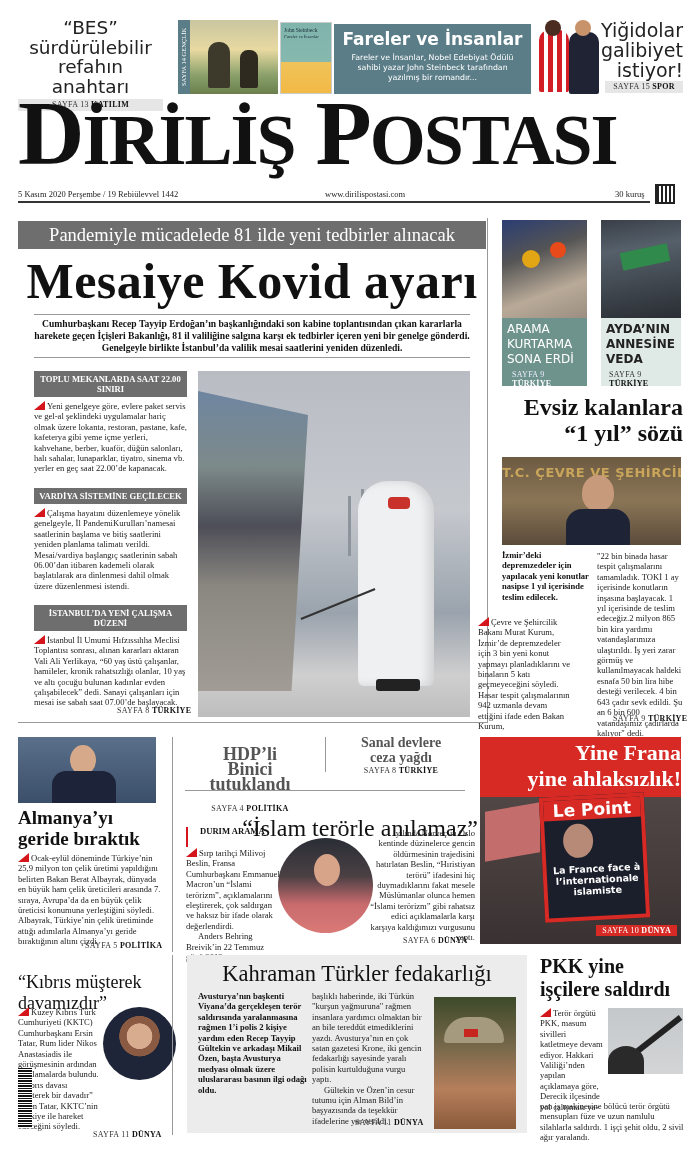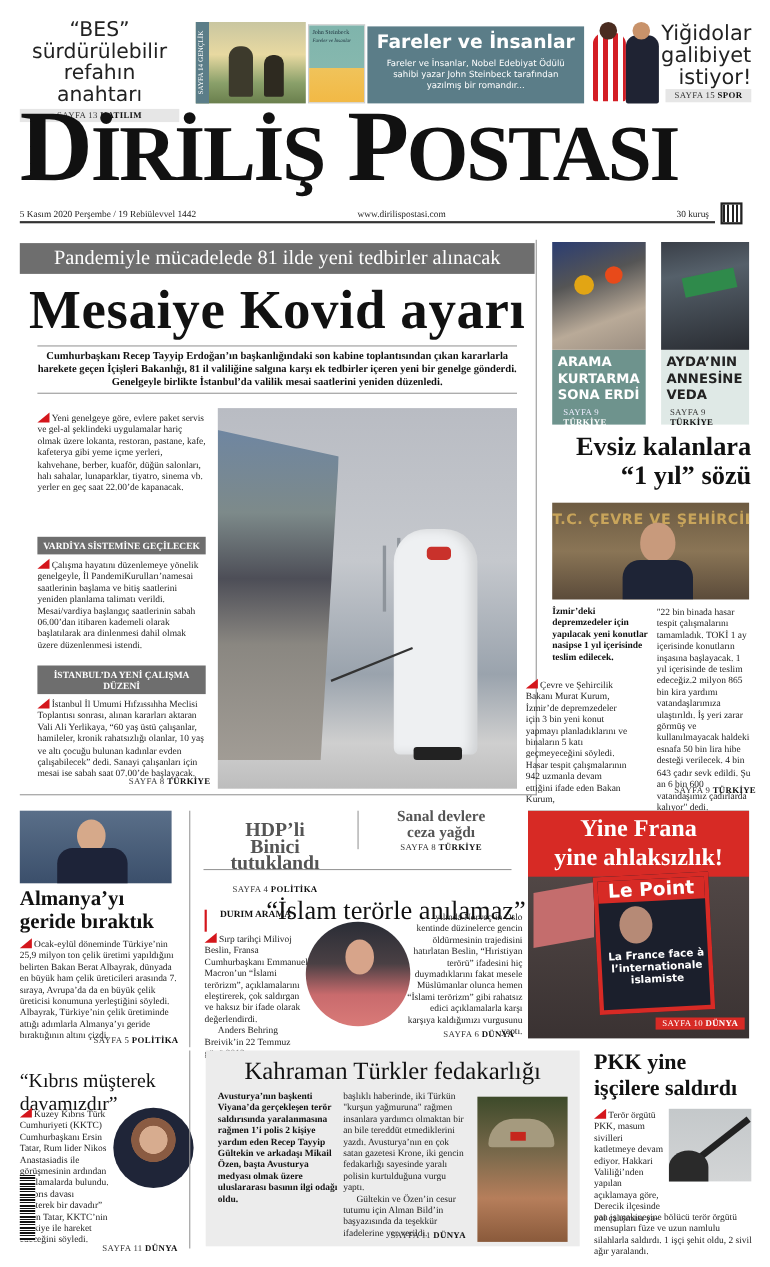--- a/index.html
+++ b/index.html
@@ -83,20 +83,21 @@
 <div class="abs" style="left:18px;top:201px;width:632px;height:2px;background:#333"></div>
 
 <div class="abs" style="left:18px;top:218px;width:470px;height:505px;border-right:1px solid #999;border-bottom:1px solid #999"></div>
 <div class="abs serif" style="left:18px;top:221px;width:468px;height:28px;background:#6e6e6e;color:#fff;text-align:center;font-size:18.5px;line-height:28px">Pandemiyle mücadelede 81 ilde yeni tedbirler alınacak</div>
 <div class="abs serif" style="left:18px;top:252px;width:468px;text-align:center;font-weight:bold;font-size:50px;line-height:58px;letter-spacing:.5px">Mesaiye Kovid ayarı</div>
 <div class="abs hr" style="left:34px;top:314px;width:436px"></div>
 <div class="abs serif" style="left:34px;top:318px;width:436px;text-align:center;font-weight:bold;font-size:9.6px;line-height:12px">Cumhurbaşkanı Recep Tayyip Erdoğan’ın başkanlığındaki son kabine toplantısından çıkan kararlarla harekete geçen İçişleri Bakanlığı, 81 il valiliğine salgına karşı ek tedbirler içeren yeni bir genelge gönderdi. Genelgeyle birlikte İstanbul’da valilik mesai saatlerini yeniden düzenledi.</div>
 <div class="abs hr" style="left:34px;top:357px;width:436px"></div>
 
 <div class="abs" style="left:34px;top:371px;width:153px">
+  <div class="grayhead">TOPLU MEKANLARDA SAAT 22.00 SINIRI</div>
   <div class="body8" style="margin-top:4px"><span class="redtri"></span><span>Yeni genelgeye göre, evlere paket servis ve gel-al şeklindeki uygulamalar hariç olmak üzere lokanta, restoran, pastane, kafe, kafeterya gibi yeme içme yerleri, kahvehane, berber, kuaför, düğün salonları, halı sahalar, lunaparklar, tiyatro, sinema vb. yerler en geç saat 22.00’de kapanacak.</span></div>
 </div>
 <div class="abs" style="left:34px;top:488px;width:153px">
   <div class="grayhead">VARDİYA SİSTEMİNE GEÇİLECEK</div>
   <div class="body8" style="margin-top:4px"><span class="redtri"></span><span>Çalışma hayatını düzenlemeye yönelik genelgeyle, İl PandemiKurulları’namesai saatlerinin başlama ve bitiş saatlerini yeniden planlama talimatı verildi. Mesai/vardiya başlangıç saatlerinin sabah 06.00’dan itibaren kademeli olarak başlatılarak ara dinlenmesi dahil olmak üzere düzenlenmesi istendi.</span></div>
 </div>
 <div class="abs" style="left:34px;top:605px;width:153px">
   <div class="grayhead">İSTANBUL’DA YENİ ÇALIŞMA DÜZENİ</div>
   <div class="body8" style="margin-top:4px"><span class="redtri"></span><span>İstanbul İl Umumi Hıfzıssıhha Meclisi Toplantısı sonrası, alınan kararları aktaran Vali Ali Yerlikaya, “60 yaş üstü çalışanlar, hamileler, kronik rahatsızlığı olanlar, 10 yaş ve altı çocuğu bulunan kadınlar evden çalışabilecek” dedi. Sanayi çalışanları için mesai ise sabah saat 07.00’de başlayacak.</span></div>
 </div>
@@ -111,21 +112,21 @@
   <div class="abs" style="left:100px;top:232px;width:80px;height:2px;background:#333;transform:rotate(-22deg)"></div>
   <div class="abs" style="left:178px;top:308px;width:44px;height:12px;background:#222;border-radius:3px"></div>
 </div>
 
 <div class="abs" style="left:502px;top:220px;width:85px;height:166px">
   <div class="img" style="height:98px;background:linear-gradient(160deg,#2b3d72 0%,#555 35%,#b9aa98 70%,#9b8e81 100%);position:relative">
     <div class="abs" style="left:20px;top:30px;width:18px;height:18px;border-radius:50%;background:#e2a514"></div>
     <div class="abs" style="left:48px;top:22px;width:16px;height:16px;border-radius:50%;background:#e84a1a"></div>
   </div>
   <div style="background:#6e938d;height:68px;padding:4px 5px 0;color:#fff">
-    <div class="sans" style="font-weight:bold;font-size:12px;line-height:15px">ARAMA KURTARMA SONA ERDİ</div>
+    <div class="sans" style="font-weight:normal;font-size:12px;line-height:15px">ARAMA KURTARMA SONA ERDİ</div>
     <div class="sayfa" style="color:#eef;margin-top:3px;padding-left:5px"><span>SAYFA 9</span> <b style="color:#fff">TÜRKİYE</b></div>
   </div>
 </div>
 <div class="abs" style="left:601px;top:220px;width:80px;height:166px">
   <div class="img" style="height:98px;background:linear-gradient(170deg,#3a3f48 0%,#55606a 30%,#2a2d33 100%);position:relative">
     <div class="abs" style="left:20px;top:28px;width:48px;height:18px;background:#2f8a4b;transform:rotate(-12deg)"></div>
   </div>
   <div style="background:#dfe9e6;height:68px;padding:4px 5px 0;color:#222">
     <div class="sans" style="font-weight:bold;font-size:12px;line-height:15px">AYDA’NIN ANNESİNE VEDA</div>
     <div class="sayfa" style="margin-top:3px;padding-left:3px"><span>SAYFA 9</span> <b>TÜRKİYE</b></div>
@@ -171,21 +172,21 @@
 <div class="abs serif" style="left:200px;top:826px;font-weight:bold;font-size:8.6px">DURIM ARAMA</div>
 <div class="abs body8" style="left:186px;top:848px;width:95px"><span class="redtri"></span><span>Sırp tarihçi Milivoj Beslin, Fransa Cumhurbaşkanı Emmanuel Macron’un “İslami terörizm”, açıklamalarını eleştirerek, çok saldırgan ve haksız bir ifade olarak değerlendirdi.</span><div style="text-indent:12px">Anders Behring Breivik’in 22 Temmuz günü 2012</div></div>
 <div class="abs circle" style="left:278px;top:838px;width:95px;height:95px;background:linear-gradient(180deg,#2a2d36 0%,#4a4044 40%,#c96b6d 70%,#d97a78 100%)">
   <div class="abs" style="left:36px;top:16px;width:26px;height:32px;border-radius:50%;background:#d7a48a"></div>
 </div>
 <div class="abs body8" style="left:370px;top:828px;width:105px;text-align:right">yılında Norveç’in Oslo kentinde düzinelerce gencin öldürmesinin trajedisini hatırlatan Beslin, “Hıristiyan terörü” ifadesini hiç duymadıklarını fakat mesele Müslümanlar olunca hemen “İslami terörizm” gibi rahatsız edici açıklamalarla karşı karşıya kaldığımızı vurgusunu yaptı.</div>
 <div class="abs sayfa" style="left:403px;top:936px"><span>SAYFA 6</span> <b>DÜNYA</b></div>
 
 <div class="abs" style="left:480px;top:737px;width:201px;height:207px;background:linear-gradient(180deg,#5a4f4d 0%,#3a3232 100%);overflow:hidden">
   <div class="abs" style="left:0;top:0;width:201px;height:60px;background:#d72a25"></div>
-  <div class="abs serif" style="left:0;top:3px;width:201px;text-align:center;color:#fff;font-weight:bold;font-size:22px;line-height:26px">
+  <div class="abs serif" style="left:0;top:3px;width:201px;text-align:right;color:#fff;font-weight:bold;font-size:22px;line-height:26px">
     <div>Yine Frana</div>
     <div>yine ahlaksızlık!</div>
   </div>
   <div class="abs" style="left:5px;top:70px;width:55px;height:50px;background:#c46d6d;transform:skewY(-10deg)"></div>
   <div class="abs" style="left:62px;top:58px;width:105px;height:125px;background:#1b1f2c;border:4px solid #d72a25;transform:rotate(-3deg)">
     <div class="sans" style="background:#d72a25;color:#fff;font-weight:bold;font-size:17px;line-height:20px;text-align:center">Le Point</div>
     <div class="abs" style="left:18px;top:24px;width:30px;height:34px;border-radius:50%;background:#b68a76"></div>
     <div class="sans" style="position:absolute;left:4px;top:64px;width:92px;color:#fff;font-weight:bold;font-size:9.5px;line-height:11px;text-align:center">La France face à l’internationale islamiste</div>
   </div>
   <div class="abs sayfa" style="right:4px;top:188px;background:#d72a25;color:#fff;padding:1px 6px"><span style="color:#fff">SAYFA 10</span> <b style="color:#fff">DÜNYA</b></div>

